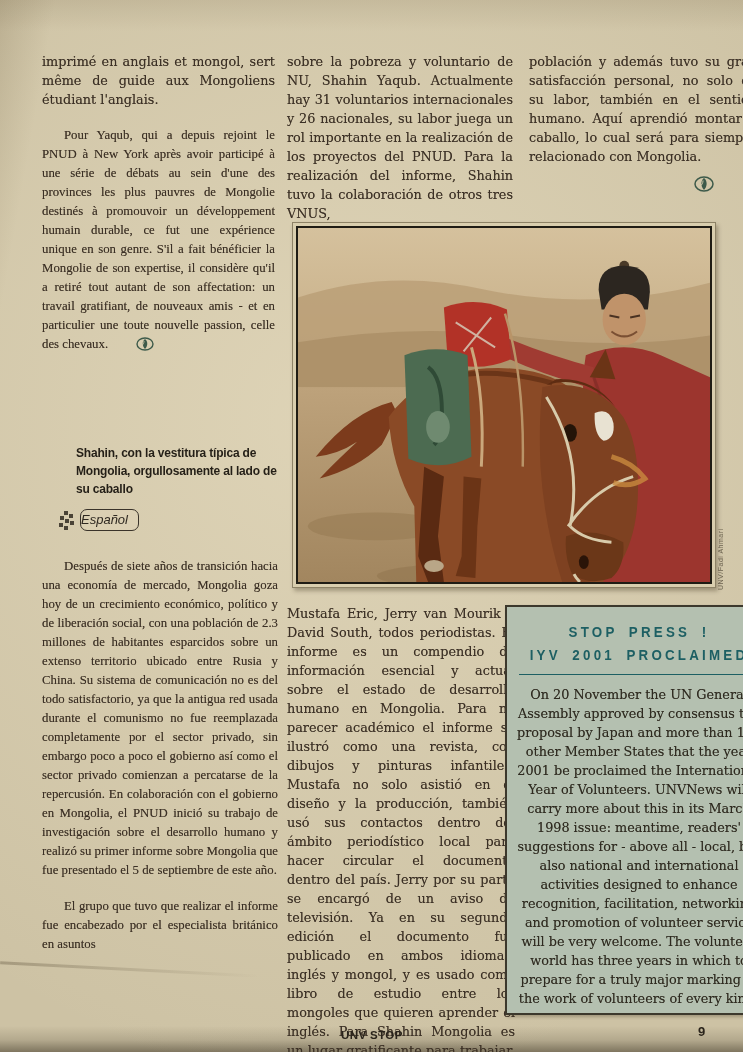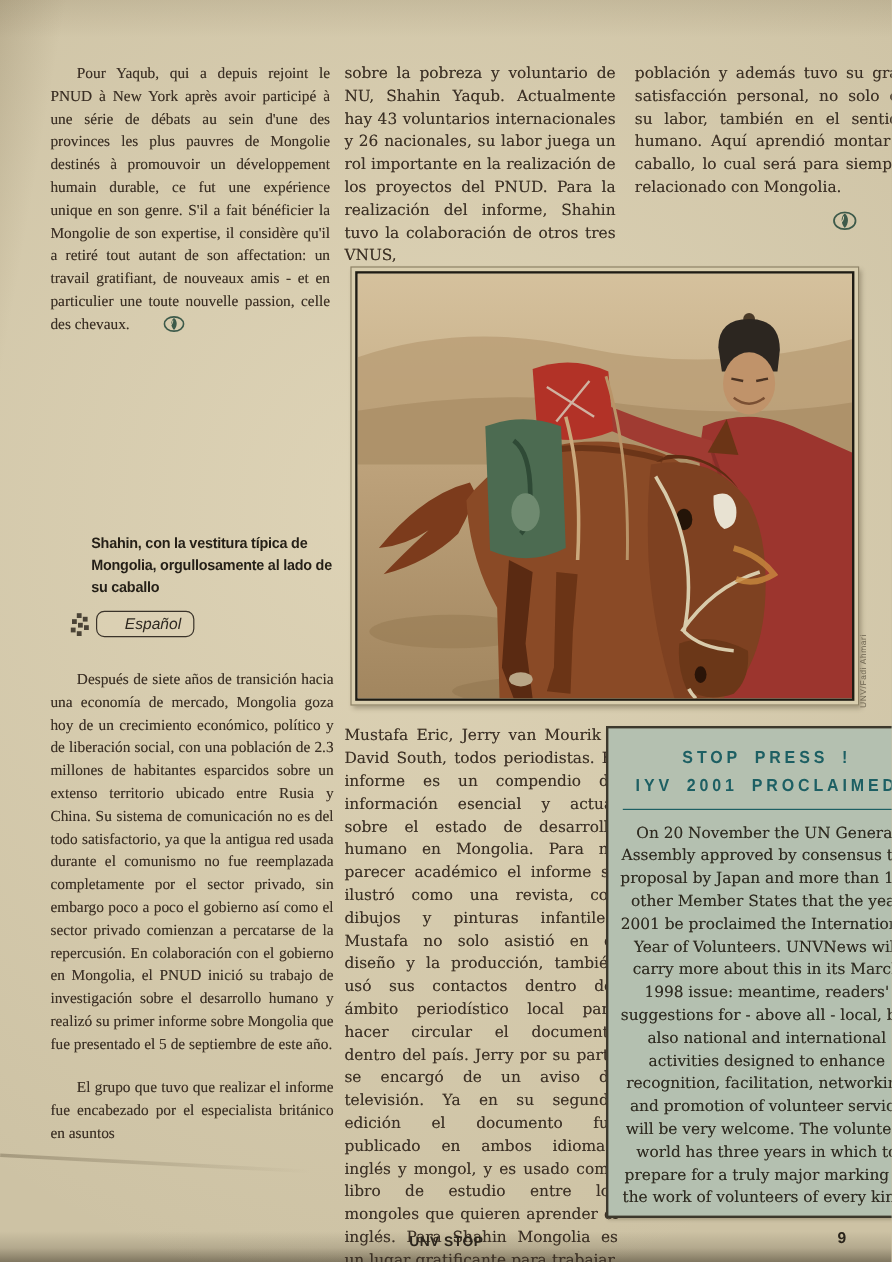--- a/index.html
+++ b/index.html
@@ -34,21 +34,21 @@
     position:absolute;font-family:"Liberation Sans", sans-serif;
     font-weight:bold;font-size:12.5px;line-height:18px;color:#241f17;
     letter-spacing:-0.2px; transform:scaleX(.96); transform-origin:left top;
   }
   .badge{
     position:absolute;display:flex;align-items:center;gap:5px;
   }
   .badge .label{
     font-family:"Liberation Sans", sans-serif;font-style:italic;
     font-size:13px;color:#2e2820;border:1.6px solid #3a332a;border-radius:7px;
-    padding:2px 10px 3px 23px;background:rgba(230,220,190,.25);
+    padding:2px 10px 3px 0;background:rgba(230,220,190,.25);
   }
   .checker{display:inline-block;width:17px;height:19px;position:relative;}
   .checker i{position:absolute;width:4px;height:4px;background:#4a4336;}
   .leaf{display:inline-block;vertical-align:-3px;margin-left:6px;}
   .leaf-right{position:absolute;}
   .photo-frame{
     position:absolute;left:292px;top:222px;width:424px;height:366px;
     background:#d9ceae;padding:3px;border:1px solid #8d8266;
     box-shadow:2px 3px 4px rgba(60,50,30,.35);
     box-sizing:border-box;
@@ -92,20 +92,21 @@
     font-size:13px;color:#2a241b;
   }
 </style>
 </head>
 <body>
 
 <div class="page">
   <div class="fold"></div>
 
   <div class="txt" style="left:42px;top:52px;width:233px;">
+    <p>imprimé en anglais et mongol, sert même de guide aux Mongoliens étudiant l'anglais.</p>
     <p class="indent"><span>Pour Yaqub, qui a depuis rejoint le PNUD à New York après avoir participé à une série de débats au sein d'une des provinces les plus pauvres de Mongolie destinés à promouvoir un développement humain durable, ce fut une expérience unique en son genre. S'il a fait bénéficier la Mongolie de son expertise, il considère qu'il a retiré tout autant de son affectation: un travail gratifiant, de nouveaux amis - et en particulier une toute nouvelle passion, celle des chevaux.</span><span class="leaf"><svg width="18" height="14" viewBox="0 0 18 14">
             <ellipse cx="9" cy="7" rx="8" ry="6" fill="none" stroke="#3d5a4a" stroke-width="1.4"></ellipse>
             <path d="M9 12 C6 9 6 4 9 2 C12 4 12 9 9 12 Z" fill="#3d5a4a"></path>
             <path d="M5 9 C7 8 8 6 8 4" stroke="#d9ceae" stroke-width="0.8" fill="none"></path>
           </svg></span></p>
   </div>
 
   <div class="caption" style="left:76px;top:444px;width:212px;">Shahin, con la vestitura típica de Mongolia, orgullosamente al lado de su caballo</div>
 
   <div class="badge" style="left:58px;top:509px;">
@@ -120,21 +121,21 @@
     </span>
     <span class="label">Español</span>
   </div>
 
   <div class="txt" style="left:42px;top:557px;width:236px;">
     <p class="indent">Después de siete años de transición hacia una economía de mercado, Mongolia goza hoy de un crecimiento económico, político y de liberación social, con una población de 2.3 millones de habitantes esparcidos sobre un extenso territorio ubicado entre Rusia y China. Su sistema de comunicación no es del todo satisfactorio, ya que la antigua red usada durante el comunismo no fue reemplazada completamente por el sector privado, sin embargo poco a poco el gobierno así como el sector privado comienzan a percatarse de la repercusión. En colaboración con el gobierno en Mongolia, el PNUD inició su trabajo de investigación sobre el desarrollo humano y realizó su primer informe sobre Mongolia que fue presentado el 5 de septiembre de este año.</p>
     <p class="indent">El grupo que tuvo que realizar el informe fue encabezado por el especialista británico en asuntos</p>
   </div>
 
   <div class="txt" style="left:287px;top:52px;width:226px;">
-    <p>sobre la pobreza y voluntario de NU, Shahin Yaqub. Actualmente hay 43 voluntarios internacionales y 26 nacionales, su labor juega un rol importante en la realización de los proyectos del PNUD. Para la realización del informe, Shahin tuvo la colaboración de otros tres VNUS,</p>
+    <p>sobre la pobreza y voluntario de NU, Shahin Yaqub. Actualmente hay 31 voluntarios internacionales y 26 nacionales, su labor juega un rol importante en la realización de los proyectos del PNUD. Para la realización del informe, Shahin tuvo la colaboración de otros tres VNUS,</p>
   </div>
 
   <div class="txt" style="left:529px;top:52px;width:228px;">
     <p>población y además tuvo su gran satisfacción personal, no solo en su labor, también en el sentido humano. Aquí aprendió montar a caballo, lo cual será para siempre relacionado con Mongolia.</p>
   </div>
   <span class="leaf-right" style="left:694px;top:176px;">
     <svg width="20" height="16" viewBox="0 0 20 16">
         <ellipse cx="10" cy="8" rx="9" ry="7" fill="none" stroke="#3d5a4a" stroke-width="1.5"></ellipse>
         <path d="M10 14 C6.5 10.5 6.5 4.5 10 2 C13.5 4.5 13.5 10.5 10 14 Z" fill="#3d5a4a"></path>
         <path d="M6 10 C8 9 9 7 9 4.5" stroke="#d9ceae" stroke-width="0.9" fill="none"></path>

